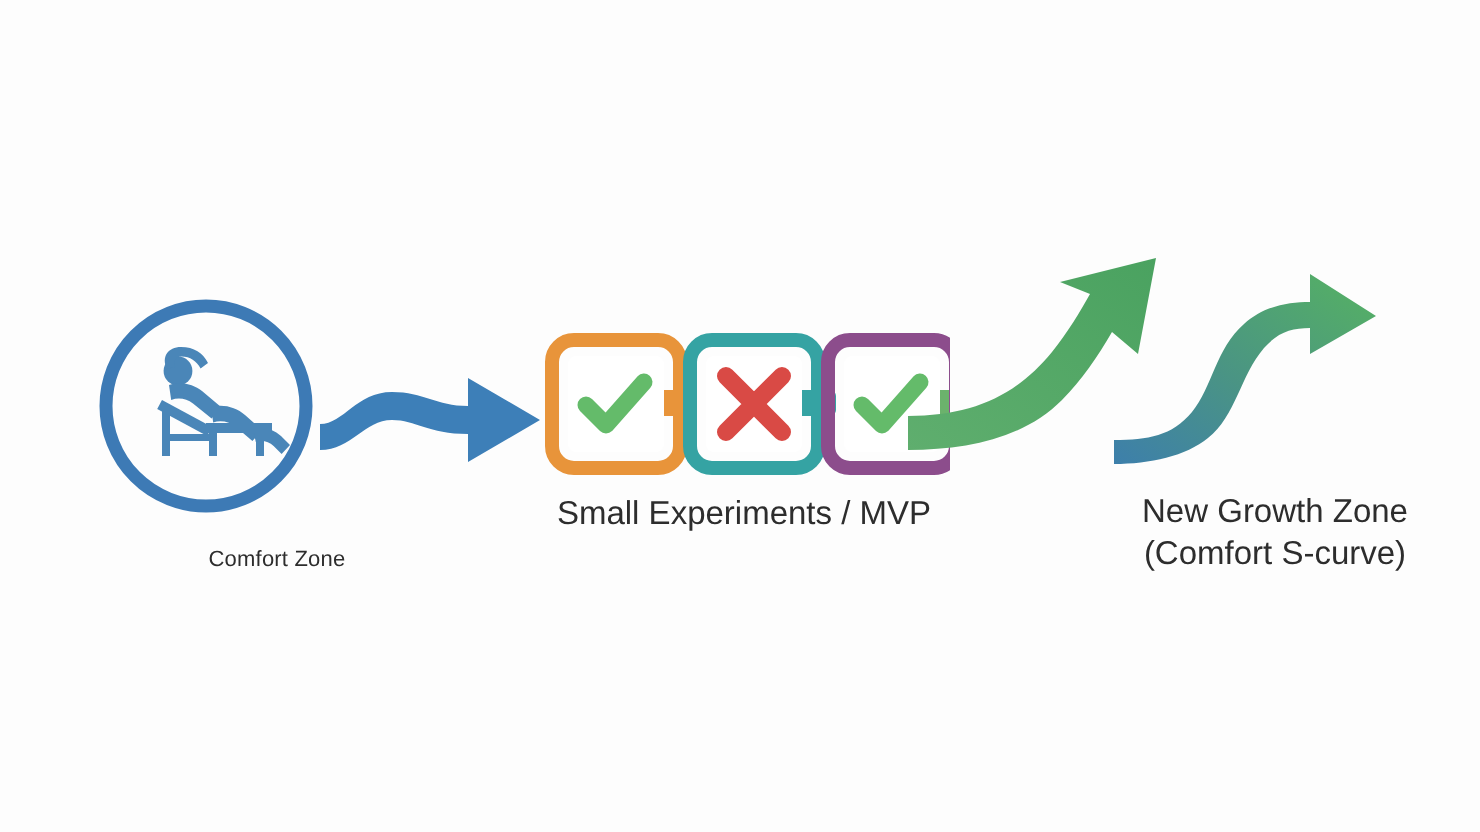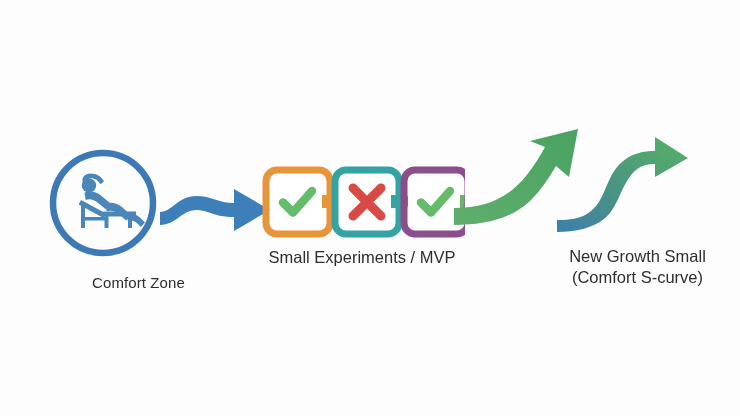--- a/index.html
+++ b/index.html
@@ -22,31 +22,31 @@
   #comfort-circle {
     position: absolute;
     left: 10px; top: 0;
     width: 110px; height: 110px;
   }
   #comfort-label {
     position: absolute;
     left: -2px; top: 126px;
     width: 205px;
     text-align: center;
-    font-size: 15px;
+    font-size: 11px;
     color: #2d2d2d;
     letter-spacing: 0.1px;
     white-space: nowrap;
   }
 
   
   #blue-arrow { left: 158px; top: 172px; width: 130px; height: 66px; }
 
   
-  #mvp-group { left: 260px; top: 166px; width: 210px; height: 108px; }
+  #mvp-group { left: 270px; top: 166px; width: 210px; height: 108px; }
   #mvp-boxes { position: absolute; left: 0; top: 0; width: 205px; height: 72px; }
   #mvp-label {
     position: absolute;
     left: -18px; top: 82px;
     width: 240px;
     text-align: center;
     font-size: 16.5px;
     color: #2d2d2d;
     white-space: nowrap;
   }
@@ -175,18 +175,18 @@
                C22 88 34 86 44 74
                C54 62 56 42 70 30
                C80 21 92 19 103 19
                L103 5 L136 26 L103 45 L103 32
                C94 32 87 34 80 42
                C68 56 66 76 52 87
                C41 96 23 100 5 100 Z" fill="url(#scurveGrad)"></path>
     </svg>
 
     <div id="scurve-label">
-      <span class="lbl-line">New Growth Small</span>
+      <span class="lbl-line">New Growth Zone</span>
       <span class="lbl-line">(Comfort S-curve)</span>
     </div>
   </div>
 
 </div>
 
 </body></html>

